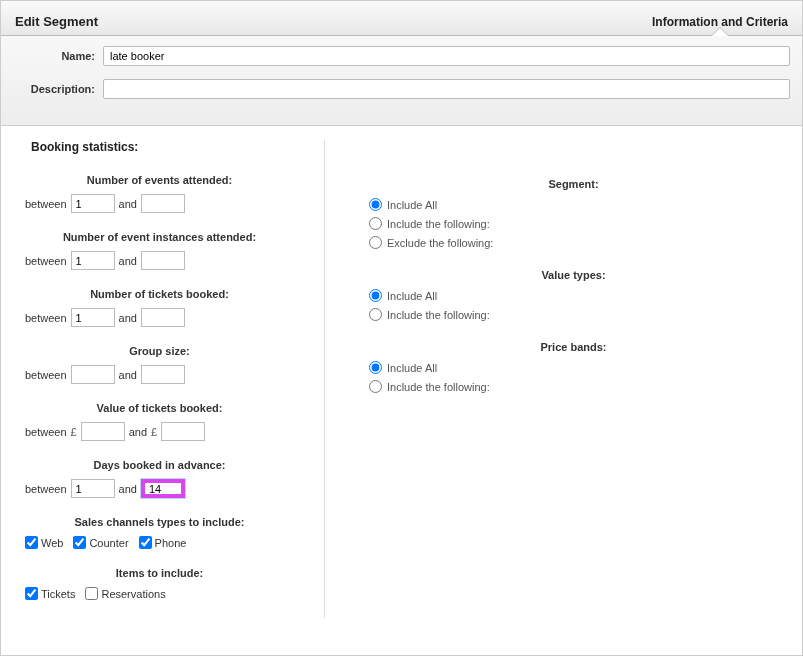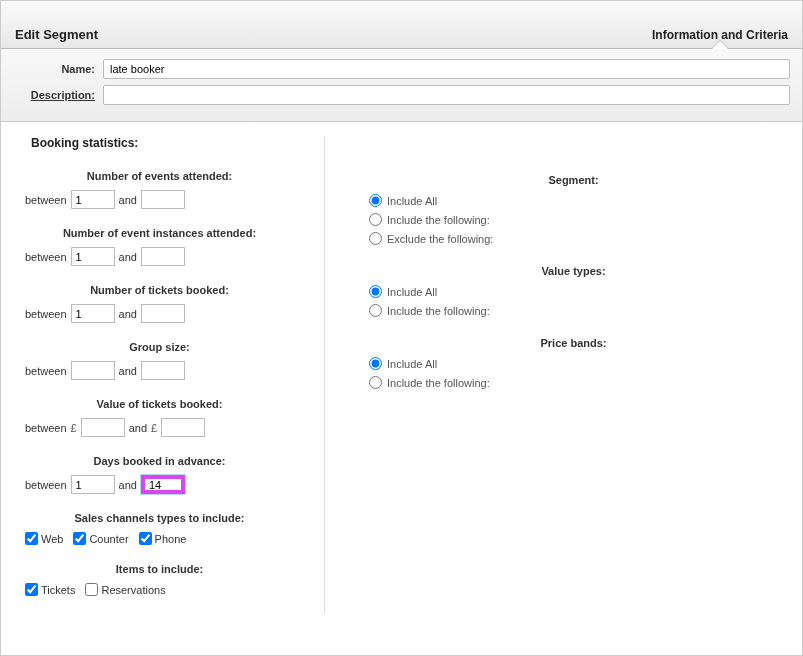--- a/index.html
+++ b/index.html
@@ -14,21 +14,21 @@
   .outer {
     border: 1px solid #ccc;
     width: 803px;
     height: 656px;
     position: relative;
     overflow: hidden;
   }
   .header-bar {
     background: linear-gradient(#fafafa,#e8e8e8);
     border-bottom: 1px solid #bbb;
-    height: 48px;
+    height: 35px;
     display: flex;
     justify-content: space-between;
     align-items: flex-end;
     padding: 0 14px;
   }
   .header-title {
     font-weight: bold;
     font-size: 13px;
     color: #222;
     padding-bottom: 6px;
@@ -63,23 +63,23 @@
     border-bottom: 9px solid #bbb;
   }
   .name-desc {
     background: linear-gradient(#f8f8f8,#ededed);
     border-bottom: 1px solid #ccc;
     padding: 10px 12px 12px 12px;
   }
   .field-row {
     display: flex;
     align-items: center;
-    margin-bottom: 6px;
-  }
-  .field-row:last-child { margin-bottom: 4px; text-decoration: underline; }
+    margin-bottom: 13px;
+  }
+  .field-row:last-child { margin-bottom: 14px; }
   .field-label {
     width: 90px;
     text-align: right;
     font-weight: bold;
     padding-right: 8px;
     font-size: 11px;
   }
   .field-input {
     flex: 1;
     border: 1px solid #bbb;

